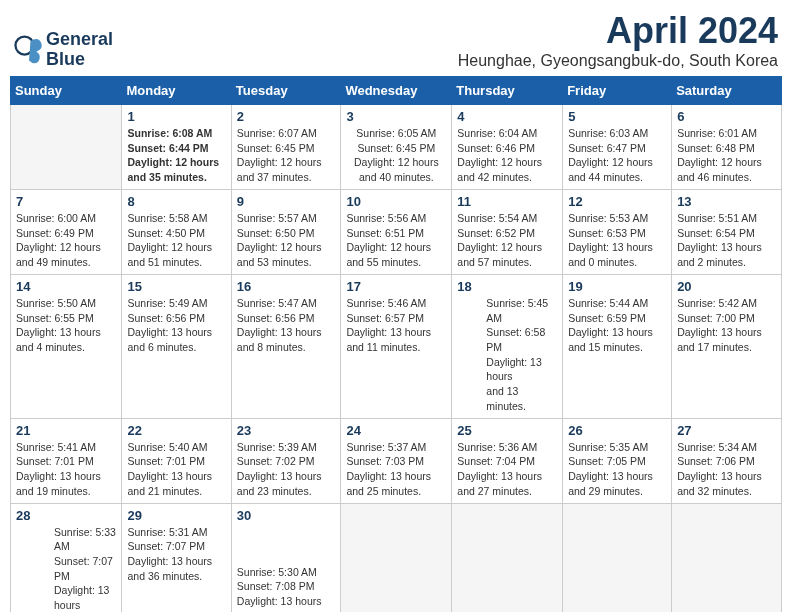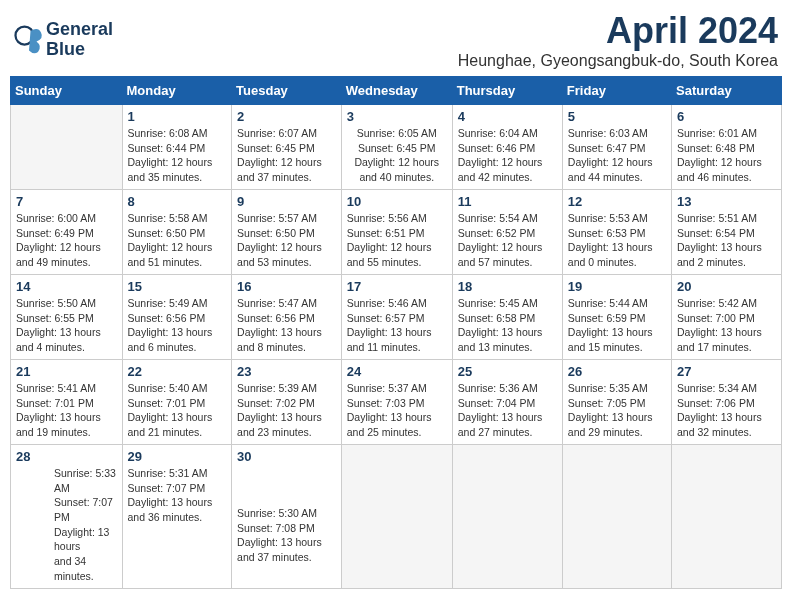--- a/index.html
+++ b/index.html
@@ -6,21 +6,21 @@
     body {
       font-family: Arial, sans-serif;
       background: #fff;
       width: 792px;
       min-height: 612px;
       padding: 10px;
     }
     .header {
       display: flex;
       justify-content: space-between;
-      align-items: center;
+      align-items: flex-end;
       margin-bottom: 6px;
       padding: 0 4px;
       gap: 24px;
     }
     .logo {
       display: flex;
       align-items: center;
     }
     .logo-text {
       font-size: 18px;
@@ -115,21 +115,21 @@
         <th>Thursday</th>
         <th>Friday</th>
         <th>Saturday</th>
       </tr>
   </thead>
   <tbody id="calendar-body">
   <tr class="week-row">
         <td class="empty"></td>
         <td>
           <div class="day-num">1</div>
-          <div class="day-info" style="white-space: pre-line;">Sunrise: 6:08 AM
+          <div class="day-info" style="white-space: pre-line; font-weight: bold;">Sunrise: 6:08 AM
 Sunset: 6:44 PM
 Daylight: 12 hours
 and 35 minutes.</div>
         </td>
         <td>
           <div class="day-num">2</div>
           <div class="day-info" style="white-space: pre-line;">Sunrise: 6:07 AM
 Sunset: 6:45 PM
 Daylight: 12 hours
 and 37 minutes.</div>
@@ -167,21 +167,21 @@
         <td>
           <div class="day-num">7</div>
           <div class="day-info" style="white-space: pre-line;">Sunrise: 6:00 AM
 Sunset: 6:49 PM
 Daylight: 12 hours
 and 49 minutes.</div>
         </td>
         <td>
           <div class="day-num">8</div>
           <div class="day-info" style="white-space: pre-line;">Sunrise: 5:58 AM
-Sunset: 6:50 PM
+Sunset: 4:50 PM
 Daylight: 12 hours
 and 51 minutes.</div>
         </td>
         <td>
           <div class="day-num">9</div>
           <div class="day-info" style="white-space: pre-line;">Sunrise: 5:57 AM
 Sunset: 6:50 PM
 Daylight: 12 hours
 and 53 minutes.</div>
         </td>
@@ -238,21 +238,21 @@
         </td>
         <td>
           <div class="day-num">17</div>
           <div class="day-info" style="white-space: pre-line;">Sunrise: 5:46 AM
 Sunset: 6:57 PM
 Daylight: 13 hours
 and 11 minutes.</div>
         </td>
         <td>
           <div class="day-num">18</div>
-          <div class="day-info" style="white-space: pre-line;">Sunrise: 5:45 AM
+          <div class="day-info" style="white-space: pre-line; margin-left: 29px;">Sunrise: 5:45 AM
 Sunset: 6:58 PM
 Daylight: 13 hours
 and 13 minutes.</div>
         </td>
         <td>
           <div class="day-num">19</div>
           <div class="day-info" style="white-space: pre-line;">Sunrise: 5:44 AM
 Sunset: 6:59 PM
 Daylight: 13 hours
 and 15 minutes.</div>

